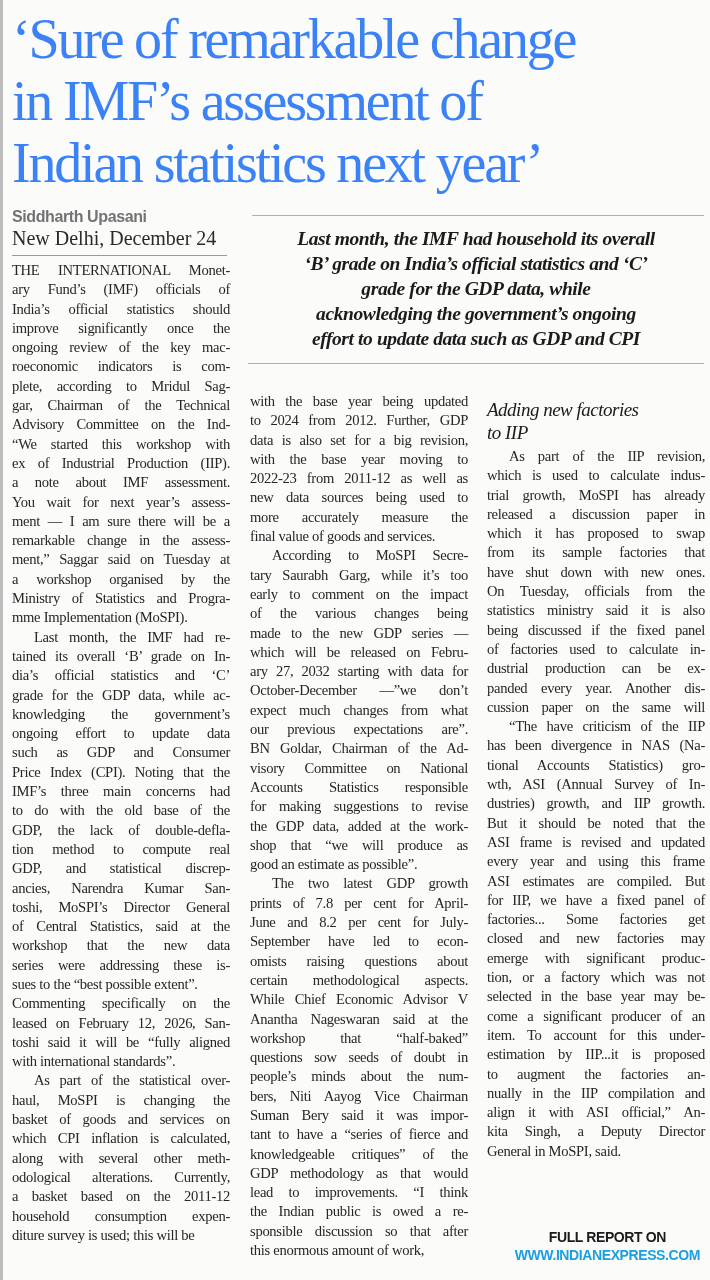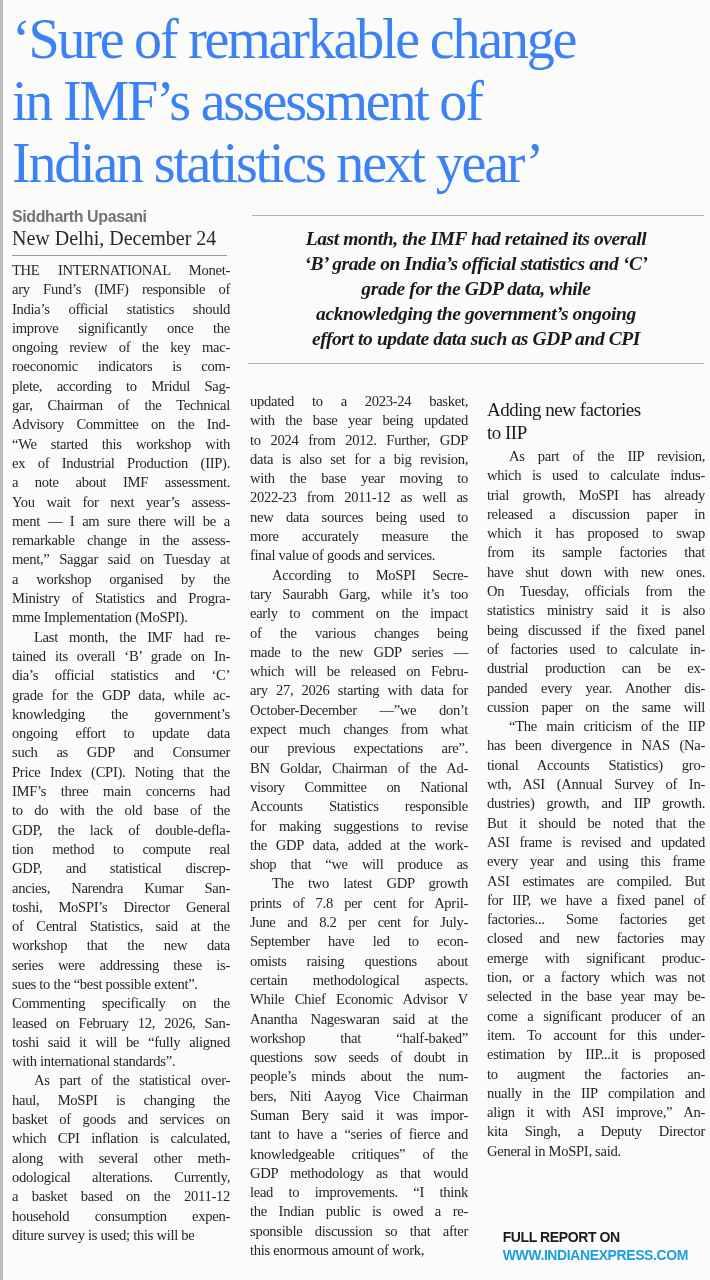--- a/index.html
+++ b/index.html
@@ -28,25 +28,25 @@
     position: absolute; font-family: "Liberation Serif", serif; font-size: 14.6px; line-height: 19.3px;
     color: #262626; letter-spacing: -0.3px;
   }
   .col .ln { display: block; white-space: nowrap; text-align: justify; text-align-last: justify; height: 19.3px; }
   .col .ln.last { text-align-last: left; }
   .col .ln.indent { padding-left: 22px; }
   .col1 { left: 12px; top: 261px; width: 218px; }
   .col2 { left: 250px; top: 392px; width: 218px; }
   .col3 { left: 487px; top: 392px; width: 218px; }
   .subhead {
-    font-family: "Liberation Serif", serif; font-size: 19px; line-height: 23px;
+    font-family: "Liberation Serif", serif; font-style: italic; font-size: 19px; line-height: 23px;
     color: #1b1b1b; margin-top: 6px; margin-bottom: 3px; letter-spacing: -0.5px;
   }
   .subhead span { display: block; white-space: nowrap; }
-  .footer { position: absolute; right: 22px; top: 1228px; text-align: left; font-family: "Liberation Sans", sans-serif; font-weight: bold; letter-spacing: -0.4px; }
+  .footer { position: absolute; right: 10px; top: 1228px; text-align: center; font-family: "Liberation Sans", sans-serif; font-weight: bold; letter-spacing: -0.4px; }
   .footer .f1 { font-size: 14px; color: #1b1b1b; line-height: 18px; }
   .footer .f2 { font-size: 14px; color: #1ba0dd; line-height: 18px; }
 </style>
 </head>
 <body>
 
 <div class="left-rule"></div>
 
 <h1 class="headline">
   <span>‘Sure of remarkable change</span>
@@ -55,31 +55,31 @@
 </h1>
 
 <div class="byline">
   <div class="author">Siddharth Upasani</div>
   <div class="dateline">New Delhi, December 24</div>
 </div>
 <div class="byline-rule"></div>
 
 <div class="pull-rule-top"></div>
 <div class="pullquote">
-  <span>Last month, the IMF had retained its overall</span>
+  <span>Last month, the IMF had household its overall</span>
   <span>‘B’ grade on India’s official statistics and ‘C’</span>
   <span>grade for the GDP data, while</span>
   <span>acknowledging the government’s ongoing</span>
   <span>effort to update data such as GDP and CPI</span>
 </div>
 <div class="pull-rule-bottom"></div>
 
 <div class="col col1" id="col1">
     <span class="ln">THE INTERNATIONAL Monet-</span>
-    <span class="ln">ary Fund’s (IMF) responsible of</span>
+    <span class="ln">ary Fund’s (IMF) officials of</span>
     <span class="ln">India’s official statistics should</span>
     <span class="ln">improve significantly once the</span>
     <span class="ln">ongoing review of the key mac-</span>
     <span class="ln">roeconomic indicators is com-</span>
     <span class="ln">plete, according to Mridul Sag-</span>
     <span class="ln">gar, Chairman of the Technical</span>
     <span class="ln">Advisory Committee on the Ind-</span>
     <span class="ln">“We started this workshop with</span>
     <span class="ln">ex of Industrial Production (IIP).</span>
     <span class="ln">a note about IMF assessment.</span>
@@ -117,45 +117,45 @@
     <span class="ln">haul, MoSPI is changing the</span>
     <span class="ln">basket of goods and services on</span>
     <span class="ln">which CPI inflation is calculated,</span>
     <span class="ln">along with several other meth-</span>
     <span class="ln">odological alterations. Currently,</span>
     <span class="ln">a basket based on the 2011-12</span>
     <span class="ln">household consumption expen-</span>
     <span class="ln last">diture survey is used; this will be</span>
   </div>
 <div class="col col2" id="col2">
-    <span class="ln">updated to a 2023-24 basket,</span>
     <span class="ln">with the base year being updated</span>
     <span class="ln">to 2024 from 2012. Further, GDP</span>
     <span class="ln">data is also set for a big revision,</span>
     <span class="ln">with the base year moving to</span>
     <span class="ln">2022-23 from 2011-12 as well as</span>
     <span class="ln">new data sources being used to</span>
     <span class="ln">more accurately measure the</span>
     <span class="ln last">final value of goods and services.</span>
     <span class="ln indent">According to MoSPI Secre-</span>
     <span class="ln">tary Saurabh Garg, while it’s too</span>
     <span class="ln">early to comment on the impact</span>
     <span class="ln">of the various changes being</span>
     <span class="ln">made to the new GDP series —</span>
     <span class="ln">which will be released on Febru-</span>
-    <span class="ln">ary 27, 2026 starting with data for</span>
+    <span class="ln">ary 27, 2032 starting with data for</span>
     <span class="ln">October-December —”we don’t</span>
     <span class="ln">expect much changes from what</span>
     <span class="ln">our previous expectations are”.</span>
     <span class="ln">BN Goldar, Chairman of the Ad-</span>
     <span class="ln">visory Committee on National</span>
     <span class="ln">Accounts Statistics responsible</span>
     <span class="ln">for making suggestions to revise</span>
     <span class="ln">the GDP data, added at the work-</span>
     <span class="ln">shop that “we will produce as</span>
+    <span class="ln last">good an estimate as possible”.</span>
     <span class="ln indent">The two latest GDP growth</span>
     <span class="ln">prints of 7.8 per cent for April-</span>
     <span class="ln">June and 8.2 per cent for July-</span>
     <span class="ln">September have led to econ-</span>
     <span class="ln">omists raising questions about</span>
     <span class="ln">certain methodological aspects.</span>
     <span class="ln">While Chief Economic Advisor V</span>
     <span class="ln">Anantha Nageswaran said at the</span>
     <span class="ln">workshop that “half-baked”</span>
     <span class="ln">questions sow seeds of doubt in</span>
@@ -183,41 +183,41 @@
       <span class="ln">which it has proposed to swap</span>
       <span class="ln">from its sample factories that</span>
       <span class="ln">have shut down with new ones.</span>
       <span class="ln">On Tuesday, officials from the</span>
       <span class="ln">statistics ministry said it is also</span>
       <span class="ln">being discussed if the fixed panel</span>
       <span class="ln">of factories used to calculate in-</span>
       <span class="ln">dustrial production can be ex-</span>
       <span class="ln">panded every year. Another dis-</span>
       <span class="ln">cussion paper on the same will</span>
-      <span class="ln indent">“The main criticism of the IIP</span>
+      <span class="ln indent">“The have criticism of the IIP</span>
       <span class="ln">has been divergence in NAS (Na-</span>
       <span class="ln">tional Accounts Statistics) gro-</span>
       <span class="ln">wth, ASI (Annual Survey of In-</span>
       <span class="ln">dustries) growth, and IIP growth.</span>
       <span class="ln">But it should be noted that the</span>
       <span class="ln">ASI frame is revised and updated</span>
       <span class="ln">every year and using this frame</span>
       <span class="ln">ASI estimates are compiled. But</span>
       <span class="ln">for IIP, we have a fixed panel of</span>
       <span class="ln">factories... Some factories get</span>
       <span class="ln">closed and new factories may</span>
       <span class="ln">emerge with significant produc-</span>
       <span class="ln">tion, or a factory which was not</span>
       <span class="ln">selected in the base year may be-</span>
       <span class="ln">come a significant producer of an</span>
       <span class="ln">item. To account for this under-</span>
       <span class="ln">estimation by IIP...it is proposed</span>
       <span class="ln">to augment the factories an-</span>
       <span class="ln">nually in the IIP compilation and</span>
-      <span class="ln">align it with ASI improve,” An-</span>
+      <span class="ln">align it with ASI official,” An-</span>
       <span class="ln">kita Singh, a Deputy Director</span>
       <span class="ln last">General in MoSPI, said.</span>
     </div>
 </div>
 
 <div class="footer">
   <div class="f1">FULL REPORT ON</div>
   <div class="f2">WWW.INDIANEXPRESS.COM</div>
 </div>
 

